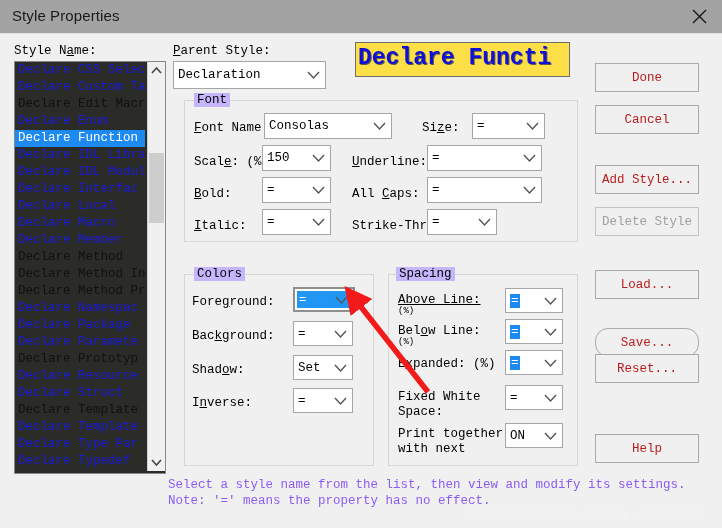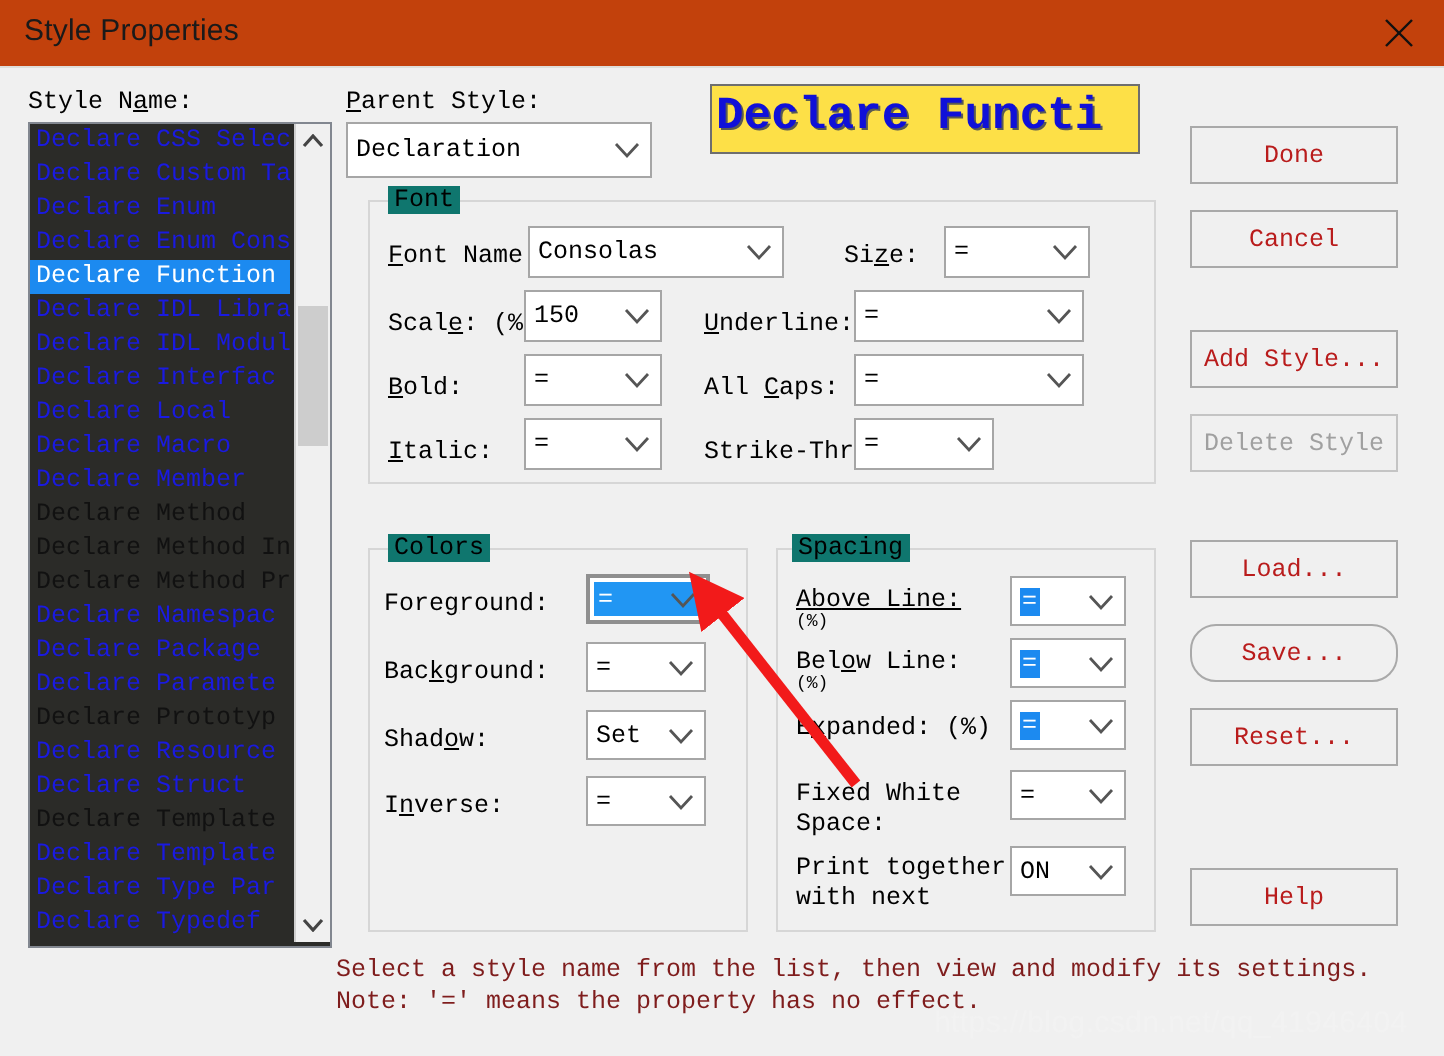--- a/index.html
+++ b/index.html
@@ -17,21 +17,21 @@
     height: 528px;
     overflow: hidden;
     background: #f0f0f0;
   }
 
   
   .titlebar {
     position: absolute;
     left: 0; top: 0;
     width: 722px; height: 33px;
-    background: #c2410c;
+    background: #a3a3a3;
     border-bottom: 1px solid #dededa;
   }
   .titlebar-text {
     position: absolute;
     left: 12px; top: 7px;
     font-family: "Liberation Sans", sans-serif;
     font-size: 15px;
     color: #1a1a1a;
     letter-spacing: .1px;
   }
@@ -162,21 +162,21 @@
     position: absolute;
     border: 1px solid #d6d6d6;
     box-sizing: border-box;
     background: transparent;
   }
   .group-title {
     position: absolute;
     font-family: "Liberation Mono", monospace;
     font-size: 12.5px;
     color: #000;
-    background: #0f766e;
+    background: #c4b5fd;
     padding: 0 3px;
   }
 
   
   .preview {
     position: absolute;
     left: 355px; top: 42px;
     width: 213px; height: 33px;
     background: #fde047;
     border: 1px solid #6e6e6e;
@@ -212,21 +212,21 @@
     cursor: pointer;
   }
   .btn.disabled { color: #a0a0a0; border-color: #c4c4c4; cursor: default; }
 
   
   .status {
     position: absolute;
     left: 168px;
     font-family: "Liberation Mono", monospace;
     font-size: 12.5px;
-    color: #7f1d1d;
+    color: #8b5cf6;
     white-space: pre;
   }
 
   
   .annot {
     position: absolute;
     left: 0; top: 0;
     width: 722px; height: 528px;
     pointer-events: none;
   }
@@ -256,22 +256,22 @@
       </svg>
     </div>
   </div>
 
   <div class="lbl" style="left:14px; top:44px;">Style N<u>a</u>me:</div>
 
   <div class="list-box">
     <div class="list-inner" id="style-list">
         <div class="list-item">Declare CSS Selec</div>
         <div class="list-item">Declare Custom Ta</div>
+        <div class="list-item dark">Declare Edit Macr</div>
         <div class="list-item">Declare Enum</div>
-        <div class="list-item">Declare Enum Cons</div>
         <div class="list-item sel">Declare Function</div>
         <div class="list-item">Declare IDL Libra</div>
         <div class="list-item">Declare IDL Modul</div>
         <div class="list-item">Declare Interfac</div>
         <div class="list-item">Declare Local</div>
         <div class="list-item">Declare Macro</div>
         <div class="list-item">Declare Member</div>
         <div class="list-item dark">Declare Method</div>
         <div class="list-item dark">Declare Method In</div>
         <div class="list-item dark">Declare Method Pr</div>
@@ -462,21 +462,21 @@
     <svg class="arw" viewBox="0 0 13 9">
       <polyline points="1,1.5 6.5,7.5 12,1.5" fill="none" stroke="#555" stroke-width="1.4"></polyline>
     </svg>
   </div>
 
   <div class="btn" style="top:63px;"><span>Done</span></div>
   <div class="btn" style="top:105px;"><span>Cancel</span></div>
   <div class="btn" style="top:165px;"><span>Add Style...</span></div>
   <div class="btn disabled" style="top:207px;"><span>Delete Style</span></div>
   <div class="btn" style="top:270px;"><span>Load...</span></div>
-  <div class="btn" style="top:312px;border-radius:13px;"><span>Save...</span></div>
+  <div class="btn" style="top:328px;border-radius:13px;"><span>Save...</span></div>
   <div class="btn" style="top:354px;"><span>Reset...</span></div>
   <div class="btn" style="top:434px;"><span>Help</span></div>
 
   <div class="status" style="top:478px;">Select a style name from the list, then view and modify its settings.</div>
   <div class="status" style="top:494px;">Note: '=' means the property has no effect.</div>
 
   <div class="watermark">https://blog.csdn.net/qq_41946404</div>
 
   <svg class="annot" viewBox="0 0 722 528">
     <defs>

